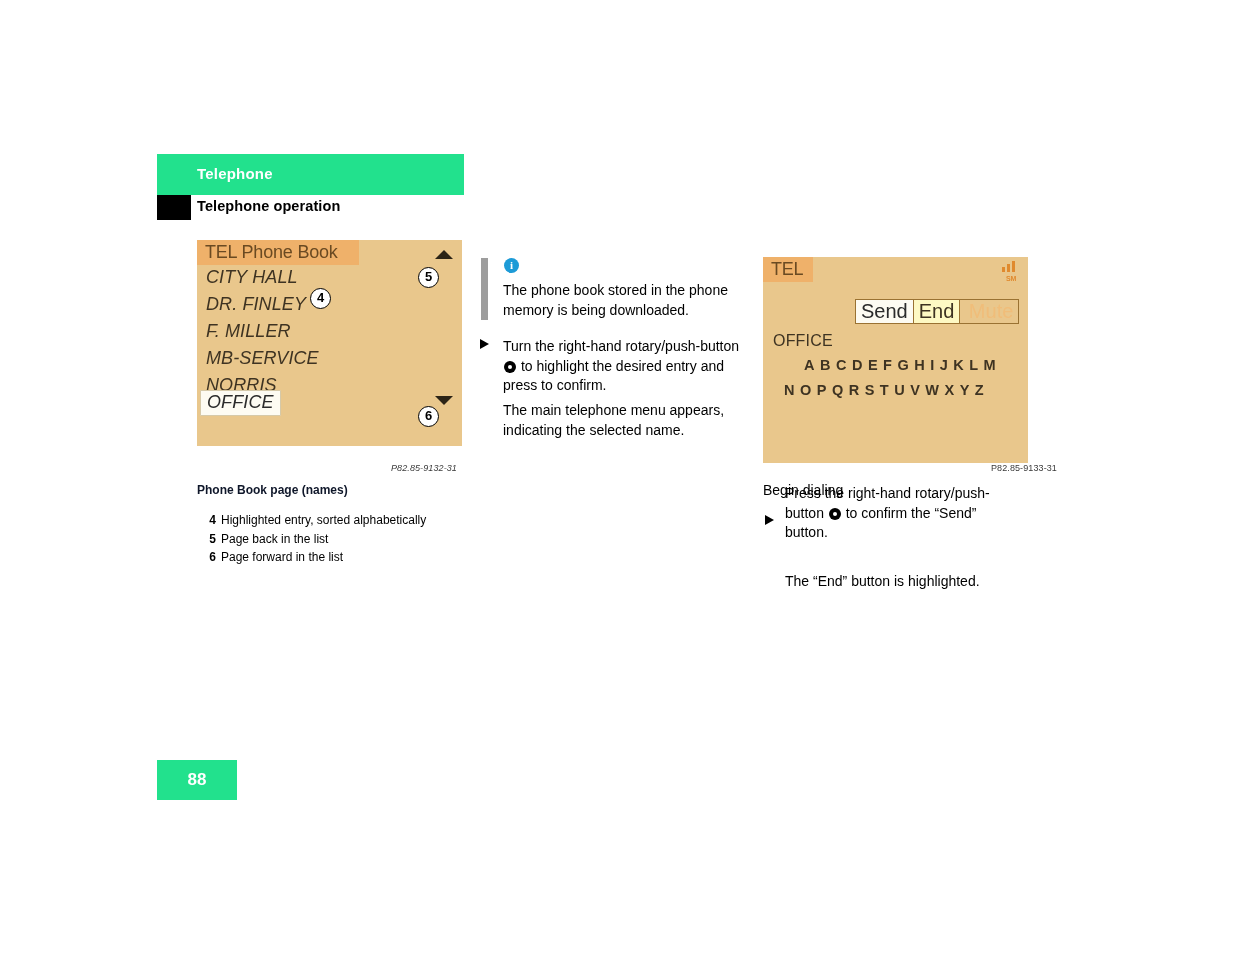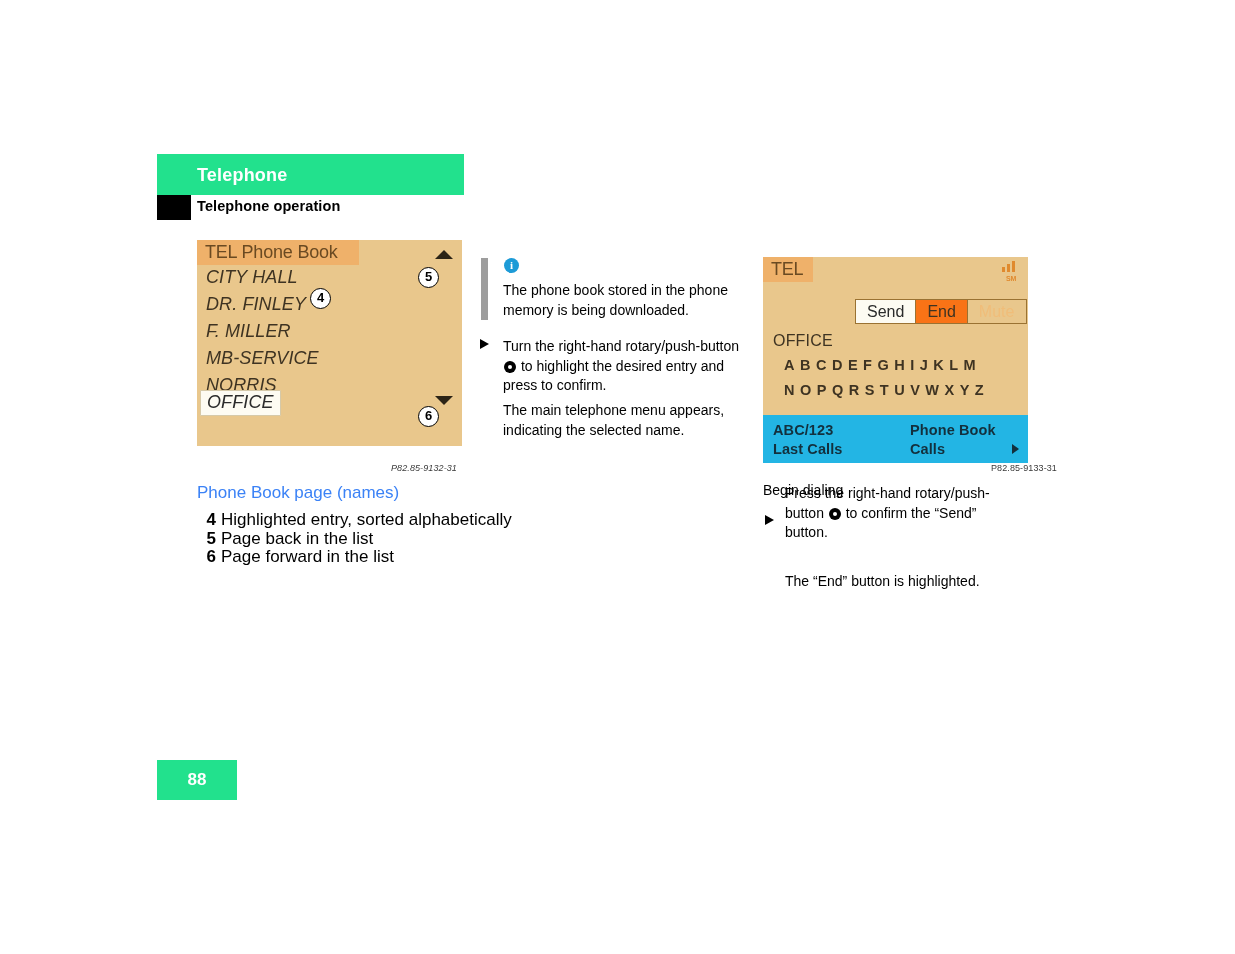--- a/index.html
+++ b/index.html
@@ -22,21 +22,21 @@
     left: 157px;
     top: 154px;
     width: 307px;
     height: 41px;
     background: #22e18d;
   }
   .chapter-title {
     position: absolute;
     left: 40px;
     top: 11px;
-    font-size: 18px;
+    font-size: 15px;
     font-weight: bold;
     color: #ffffff;
     letter-spacing: 0.2px;
   }
   .section-row {
     position: absolute;
     left: 157px;
     top: 195px;
     width: 307px;
     height: 25px;
@@ -203,30 +203,31 @@
   .btnrow {
     position: absolute;
     left: 92px;
     top: 42px;
     display: flex;
     border: 1px solid #9a7232;
     box-sizing: border-box;
     height: 25px;
   }
   .btnrow .b {
-    font-size: 16px;
+    font-size: 20px;
     line-height: 23px;
-    padding: 0 11px;
+    padding: 0 5px;
     font-weight: 500;
     box-sizing: border-box;
     border-right: 1px solid #9a7232;
+    text-align: right;
   }
   .btnrow .b:last-child { border-right: none; }
   .btnrow .b.sel { background: #fdfbf2; color: #2b2b2b; }
-  .btnrow .b.norm { background: #f97316; color: #3e3322; }
+  .btnrow .b.norm { background: #fef9c3; color: #3e3322; }
   .btnrow .b.dim { background: #e9c78c; color: #f0bd79; width: 58px; }
 
   .tel-name {
     position: absolute;
     left: 10px;
     top: 75px;
     font-size: 16px;
     color: #3e3322;
     font-weight: 500;
     letter-spacing: 0.2px;
@@ -261,27 +262,27 @@
     bottom: 9px;
     width: 0; height: 0;
     border-top: 5px solid transparent;
     border-bottom: 5px solid transparent;
     border-left: 7px solid #13303d;
   }
 
   
   .caption-bold {
     position: absolute;
-    font-size: 17px;
-    font-weight: normal;
-    color: #3b82f6;
+    font-size: 12px;
+    font-weight: bold;
+    color: #0f172a;
   }
   .legend {
     position: absolute;
-    font-size: 17px;
+    font-size: 12px;
     color: #000000;
     line-height: 18.5px;
   }
   .legend .num {
     display: inline-block;
     width: 13px;
     font-weight: bold;
     text-align: right;
     margin-right: 5px;
   }
@@ -430,30 +431,23 @@
     <div class="lbl">SM</div>
   </div>
 
   <div class="btnrow">
     <div class="b sel">Send</div>
     <div class="b norm">End</div>
     <div class="b dim">Mute</div>
   </div>
 
   <div class="tel-name">OFFICE</div>
-  <div class="alpha-row" style="top:100px;">ABCDEFGHIJKLM</div>
+  <div class="alpha-row" style="top:100px;margin-left:20px;">ABCDEFGHIJKLM</div>
   <div class="alpha-row" style="top:125px;">NOPQRSTUVWXYZ</div>
 
-  <div class="tel-bluebar">
-    <div class="bb-item" style="left:10px; top:7px;">ABC/123</div>
-    <div class="bb-item" style="left:10px; top:26px;">Last Calls</div>
-    <div class="bb-item" style="left:147px; top:7px;">Phone Book</div>
-    <div class="bb-item" style="left:147px; top:26px;">Calls</div>
-    <div class="bb-arrow"></div>
-  </div>
 </div>
 
 <div class="img-code" style="left:957px; top:463px;margin-left:34px;">P82.85-9133-31</div>
 <div class="para" style="left:763px; top:481px; width:260px;">Begin dialing</div>
 
 <div class="bullet-tri" style="left:765px; top:515px;"></div>
 <div class="para" style="left:785px; top:484px; width:238px;">
   <span>Press the right-hand rotary/push-button</span>
   <span class="knob"></span>
   <span>to confirm the “Send” button.</span>

